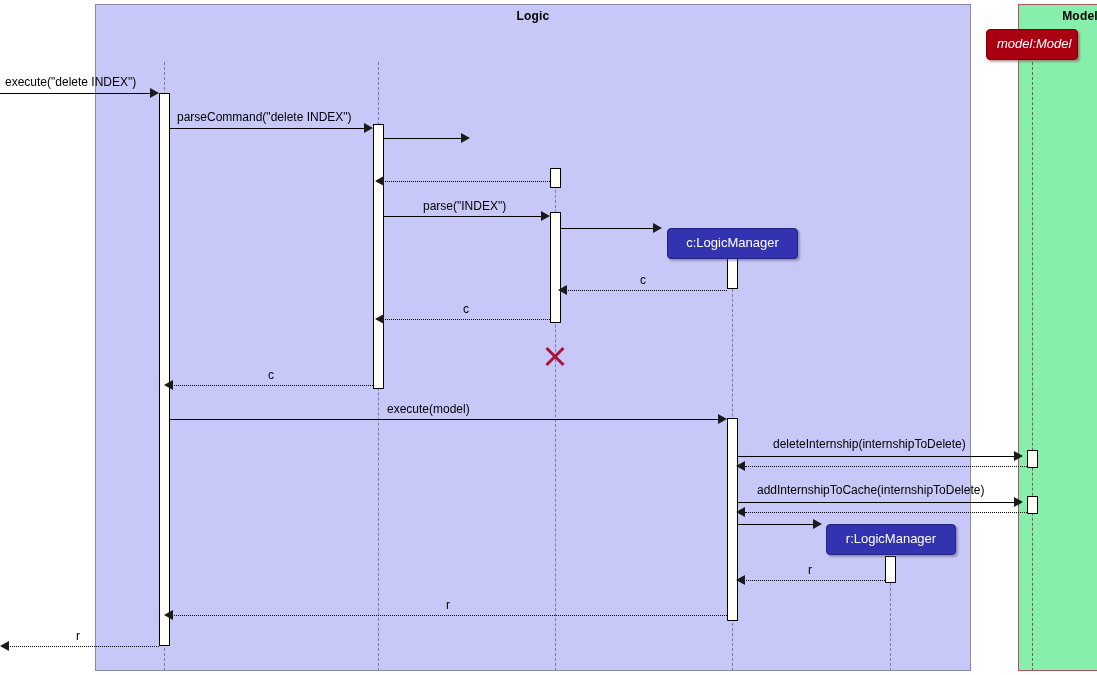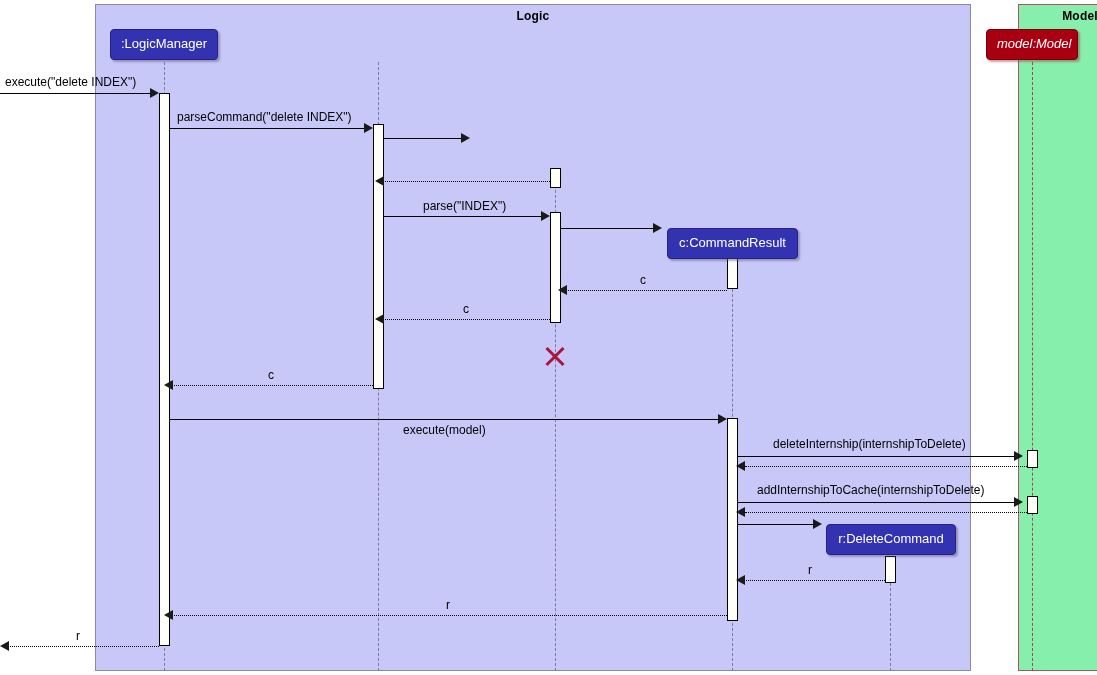--- a/index.html
+++ b/index.html
@@ -134,23 +134,22 @@
   <div class="activation" style="left:159px;  top:93px;  height:553px;"></div>
   <div class="activation" style="left:373px;  top:124px; height:265px;"></div>
   <div class="activation" style="left:550px;  top:168px; height:20px;"></div>
   <div class="activation" style="left:550px;  top:212px; height:111px;"></div>
   <div class="activation" style="left:727px;  top:257px; height:32px;"></div>
   <div class="activation" style="left:727px;  top:418px; height:203px;"></div>
   <div class="activation" style="left:1027px; top:450px; height:18px;"></div>
   <div class="activation" style="left:1027px; top:496px; height:18px;"></div>
   <div class="activation" style="left:885px;  top:556px; height:27px;"></div>
 
-  <div class="participant" style="left:110px; top:29px; width:108px;">:LogicManager</div>
-  <div class="participant" style="left:667px; top:228px; width:131px;">c:CommandResult</div>
-  <div class="participant" style="left:826px; top:524px; width:130px;">r:DeleteCommand</div>
+  <div class="participant" style="left:667px; top:228px; width:131px;">c:LogicManager</div>
+  <div class="participant" style="left:826px; top:524px; width:130px;">r:LogicManager</div>
   <div class="participant dark-red" style="left:986px; top:29px; width:92px;">model:Model</div>
 
   <div class="msg-line" style="left:0px; top:93px; width:153px;"></div>
   <div class="arrow-head right" style="left:150px; top:88px;"></div>
   <div class="msg-label" style="left:5px; top:76px;">execute("delete INDEX")</div>
 
   <div class="msg-line" style="left:170px; top:128px; width:197px;"></div>
   <div class="arrow-head right" style="left:364px; top:123px;"></div>
   <div class="msg-label" style="left:177px; top:111px;">parseCommand("delete INDEX")</div>
 
@@ -179,21 +178,21 @@
     <span class="a"></span>
     <span class="b"></span>
   </div>
 
   <div class="msg-line dotted" style="left:171px; top:385px; width:202px;"></div>
   <div class="arrow-head left" style="left:164px; top:380px;"></div>
   <div class="msg-label" style="left:268px; top:369px;">c</div>
 
   <div class="msg-line" style="left:170px; top:419px; width:552px;"></div>
   <div class="arrow-head right" style="left:718px; top:414px;"></div>
-  <div class="msg-label" style="left:403px; top:403px;margin-top:21px;">execute(model)</div>
+  <div class="msg-label" style="left:387px; top:403px;">execute(model)</div>
 
   <div class="msg-line" style="left:738px; top:456px; width:279px;"></div>
   <div class="arrow-head right" style="left:1014px; top:451px;"></div>
   <div class="msg-label" style="left:773px; top:438px;">deleteInternship(internshipToDelete)</div>
 
   <div class="msg-line dotted" style="left:745px; top:466px; width:282px;"></div>
   <div class="arrow-head left" style="left:736px; top:461px;"></div>
 
   <div class="msg-line" style="left:738px; top:502px; width:279px;"></div>
   <div class="arrow-head right" style="left:1014px; top:497px;"></div>

